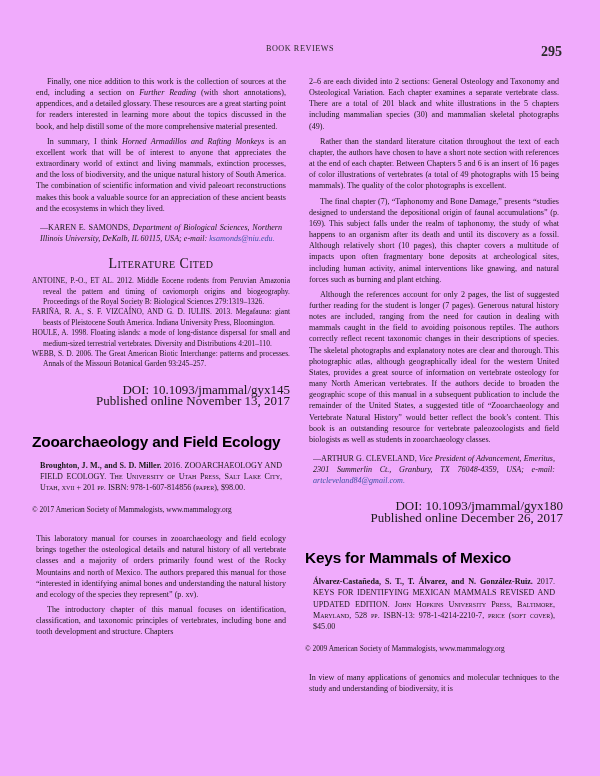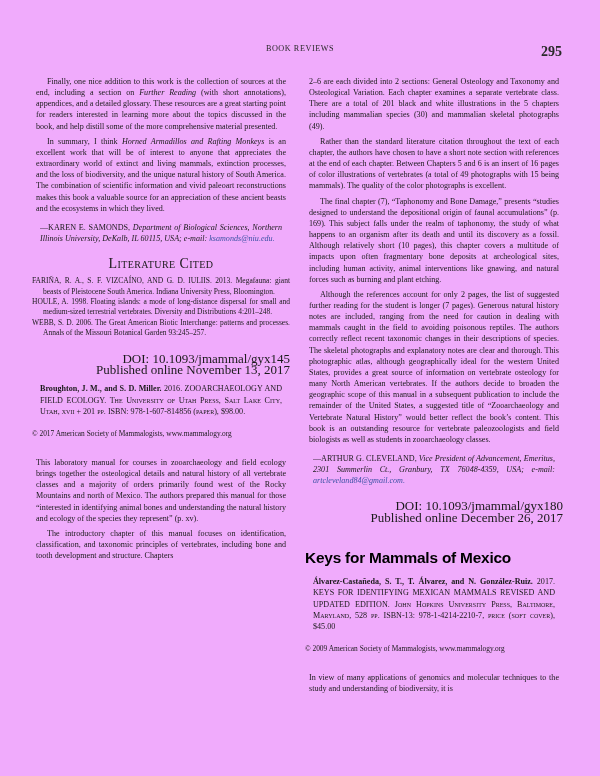--- a/index.html
+++ b/index.html
@@ -151,29 +151,31 @@
   <div class="col col-left">
 
     <p class="body"><span>Finally, one nice addition to this work is the collection of sources at the end, including a section on </span><i>Further Reading</i><span> (with short annotations), appendices, and a detailed glossary. These resources are a great starting point for readers interested in learning more about the topics discussed in the book, and help distill some of the more comprehensive material presented.</span></p>
 
     <p class="body"><span>In summary, I think </span><i>Horned Armadillos and Rafting Monkeys</i><span> is an excellent work that will be of interest to anyone that appreciates the extraordinary world of extinct and living mammals, extinction processes, and the loss of biodiversity, and the unique natural history of South America. The combination of scientific information and vivid paleoart reconstructions makes this book a valuable source for an appreciation of these ancient beasts and the ecosystems in which they lived.</span></p>
 
     <p class="signature"><span class="lead sc">—KAREN E. SAMONDS, </span><span>Department of Biological Sciences, Northern Illinois University, DeKalb, IL 60115, USA; e-mail: </span><span class="email">ksamonds@niu.edu.</span></p>
 
     <div class="lit-head">Literature Cited</div>
 
+    <p class="ref">ANTOINE, P.-O., ET AL. 2012. Middle Eocene rodents from Peruvian Amazonia reveal the pattern and timing of caviomorph origins and biogeography. Proceedings of the Royal Society B: Biological Sciences 279:1319–1326.</p>
     <p class="ref">FARIÑA, R. A., S. F. VIZCAÍNO, AND G. D. IULIIS. 2013. Megafauna: giant beasts of Pleistocene South America. Indiana University Press, Bloomington.</p>
-    <p class="ref">HOULE, A. 1998. Floating islands: a mode of long-distance dispersal for small and medium-sized terrestrial vertebrates. Diversity and Distributions 4:201–248.</p>
+    <p class="ref">HOULE, A. 1998. Floating islands: a mode of long-distance dispersal for small and medium-sized terrestrial vertebrates. Diversity and Distributions 4:201–110.</p>
     <p class="ref">WEBB, S. D. 2006. The Great American Biotic Interchange: patterns and processes. Annals of the Missouri Botanical Garden 93:245–257.</p>
 
     <div class="doi-block">
       <div>DOI: 10.1093/jmammal/gyx145</div>
       <div>Published online November 13, 2017</div>
     </div>
 
+    <h2 class="review-title">Zooarchaeology and Field Ecology</h2>
 
     <p class="cite"><span class="authors">Broughton, J. M., and S. D. Miller.</span><span class="sc"> 2016. ZOOARCHAEOLOGY AND FIELD ECOLOGY. The University of Utah Press, Salt Lake City, Utah, xvii + 201 pp. ISBN: 978-1-607-814856 (paper), $98.00.</span></p>
 
     <p class="copyright">© 2017 American Society of Mammalogists, www.mammalogy.org</p>
 
     <div class="rule-gap"></div>
 
     <p class="body noindent" style="text-indent:0">This laboratory manual for courses in zooarchaeology and field ecology brings together the osteological details and natural history of all vertebrate classes and a majority of orders primarily found west of the Rocky Mountains and north of Mexico. The authors prepared this manual for those “interested in identifying animal bones and understanding the natural history and ecology of the species they represent” (p. xv).</p>
     <p class="body">The introductory chapter of this manual focuses on identification, classification, and taxonomic principles of vertebrates, including bone and tooth development and structure. Chapters</p>
   </div>

